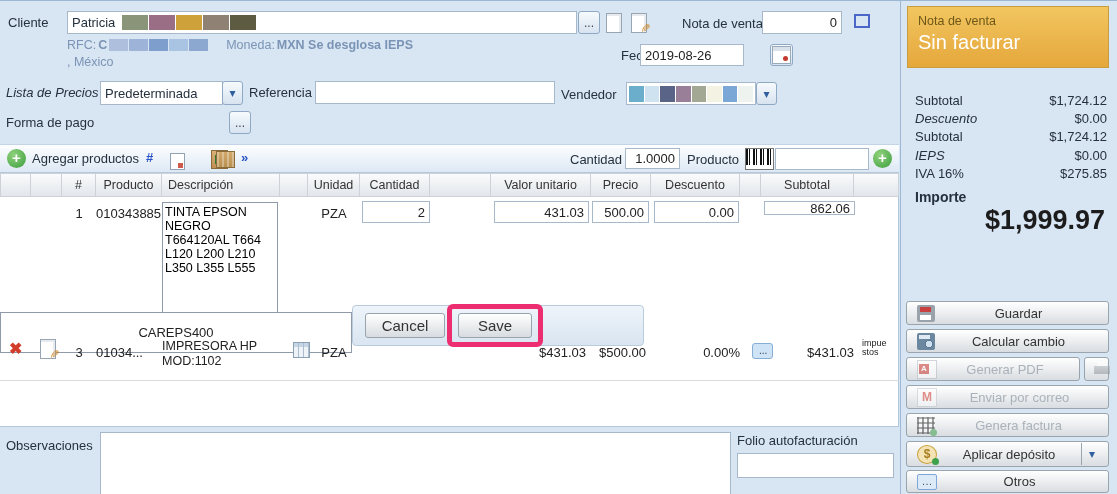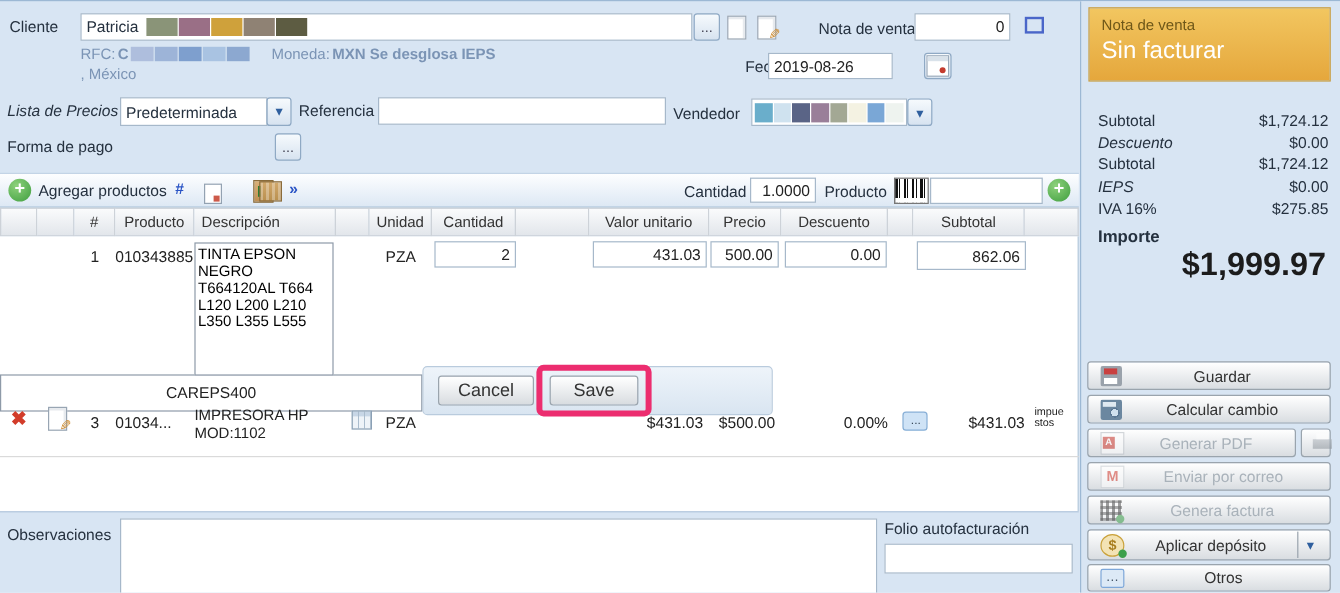--- a/index.html
+++ b/index.html
@@ -214,24 +214,24 @@
 
     
     <span class="cell" style="left:62px;width:34px;top:9px;text-align:center;">1</span>
     <span class="cell" style="left:96px;width:67px;top:9px;overflow:hidden;">010343885</span>
     <textarea class="abs" style="left: 162px; top: 5px; width: 110px; height: 105px; border: 1px solid rgb(142, 154, 168); font-size: 12.5px; padding: 2px; z-index: 5;">TINTA EPSON NEGRO T664120AL T664 L120 L200 L210 L350 L355 L555</textarea>
     <span class="cell" style="left:308px;width:52px;top:9px;text-align:center;">PZA</span>
     <input class="inp" style="left: 362px; top: 4px; width: 68px; height: 22px; text-align: right;" value="2">
     <input class="inp" style="left: 494px; top: 4px; width: 95px; height: 22px; text-align: right;" value="431.03">
     <input class="inp" style="left: 592px; top: 4px; width: 57px; height: 22px; text-align: right;" value="500.00">
     <input class="inp" style="left: 654px; top: 4px; width: 85px; height: 22px; text-align: right;" value="0.00">
-    <input class="inp" style="left: 764px; top: 4px; width: 91px; height: 24px; text-align: right;" value="862.06">
+    <input class="inp" style="left: 764px; top: 4px; width: 91px; height: 14px; text-align: right;" value="862.06">
 
     
-    <input class="inp" style="left: 0px; top: 115px; width: 352px; height: 31px; text-align: center; border-color: rgb(142, 154, 168);" value="CAREPS400">
+    <input class="inp" style="left: 0px; top: 115px; width: 352px; height: 41px; text-align: center; border-color: rgb(142, 154, 168);" value="CAREPS400">
     <div class="abs" style="left:352px;top:108px;width:292px;height:41px;background:linear-gradient(#eef4fa,#d9e5f1);border:1px solid #b9cbdd;border-radius:4px;box-sizing:border-box;"></div>
     <button class="gray-btn" style="left:365px;top:116px;width:80px;height:25px;">Cancel</button>
     <button class="gray-btn" style="left:458px;top:116px;width:74px;height:25px;">Save</button>
     <div class="annotation" style="left:447px;top:107px;width:86px;height:33px;"></div>
 
     
     <span class="abs icon-x" style="left:9px;top:142px;"></span>
     <span class="abs page-icon pencil-page" style="left:40px;top:142px;"></span>
     <span class="cell" style="left:62px;width:34px;top:148px;text-align:center;">3</span>
     <span class="cell" style="left:96px;width:66px;top:148px;">01034...</span>

